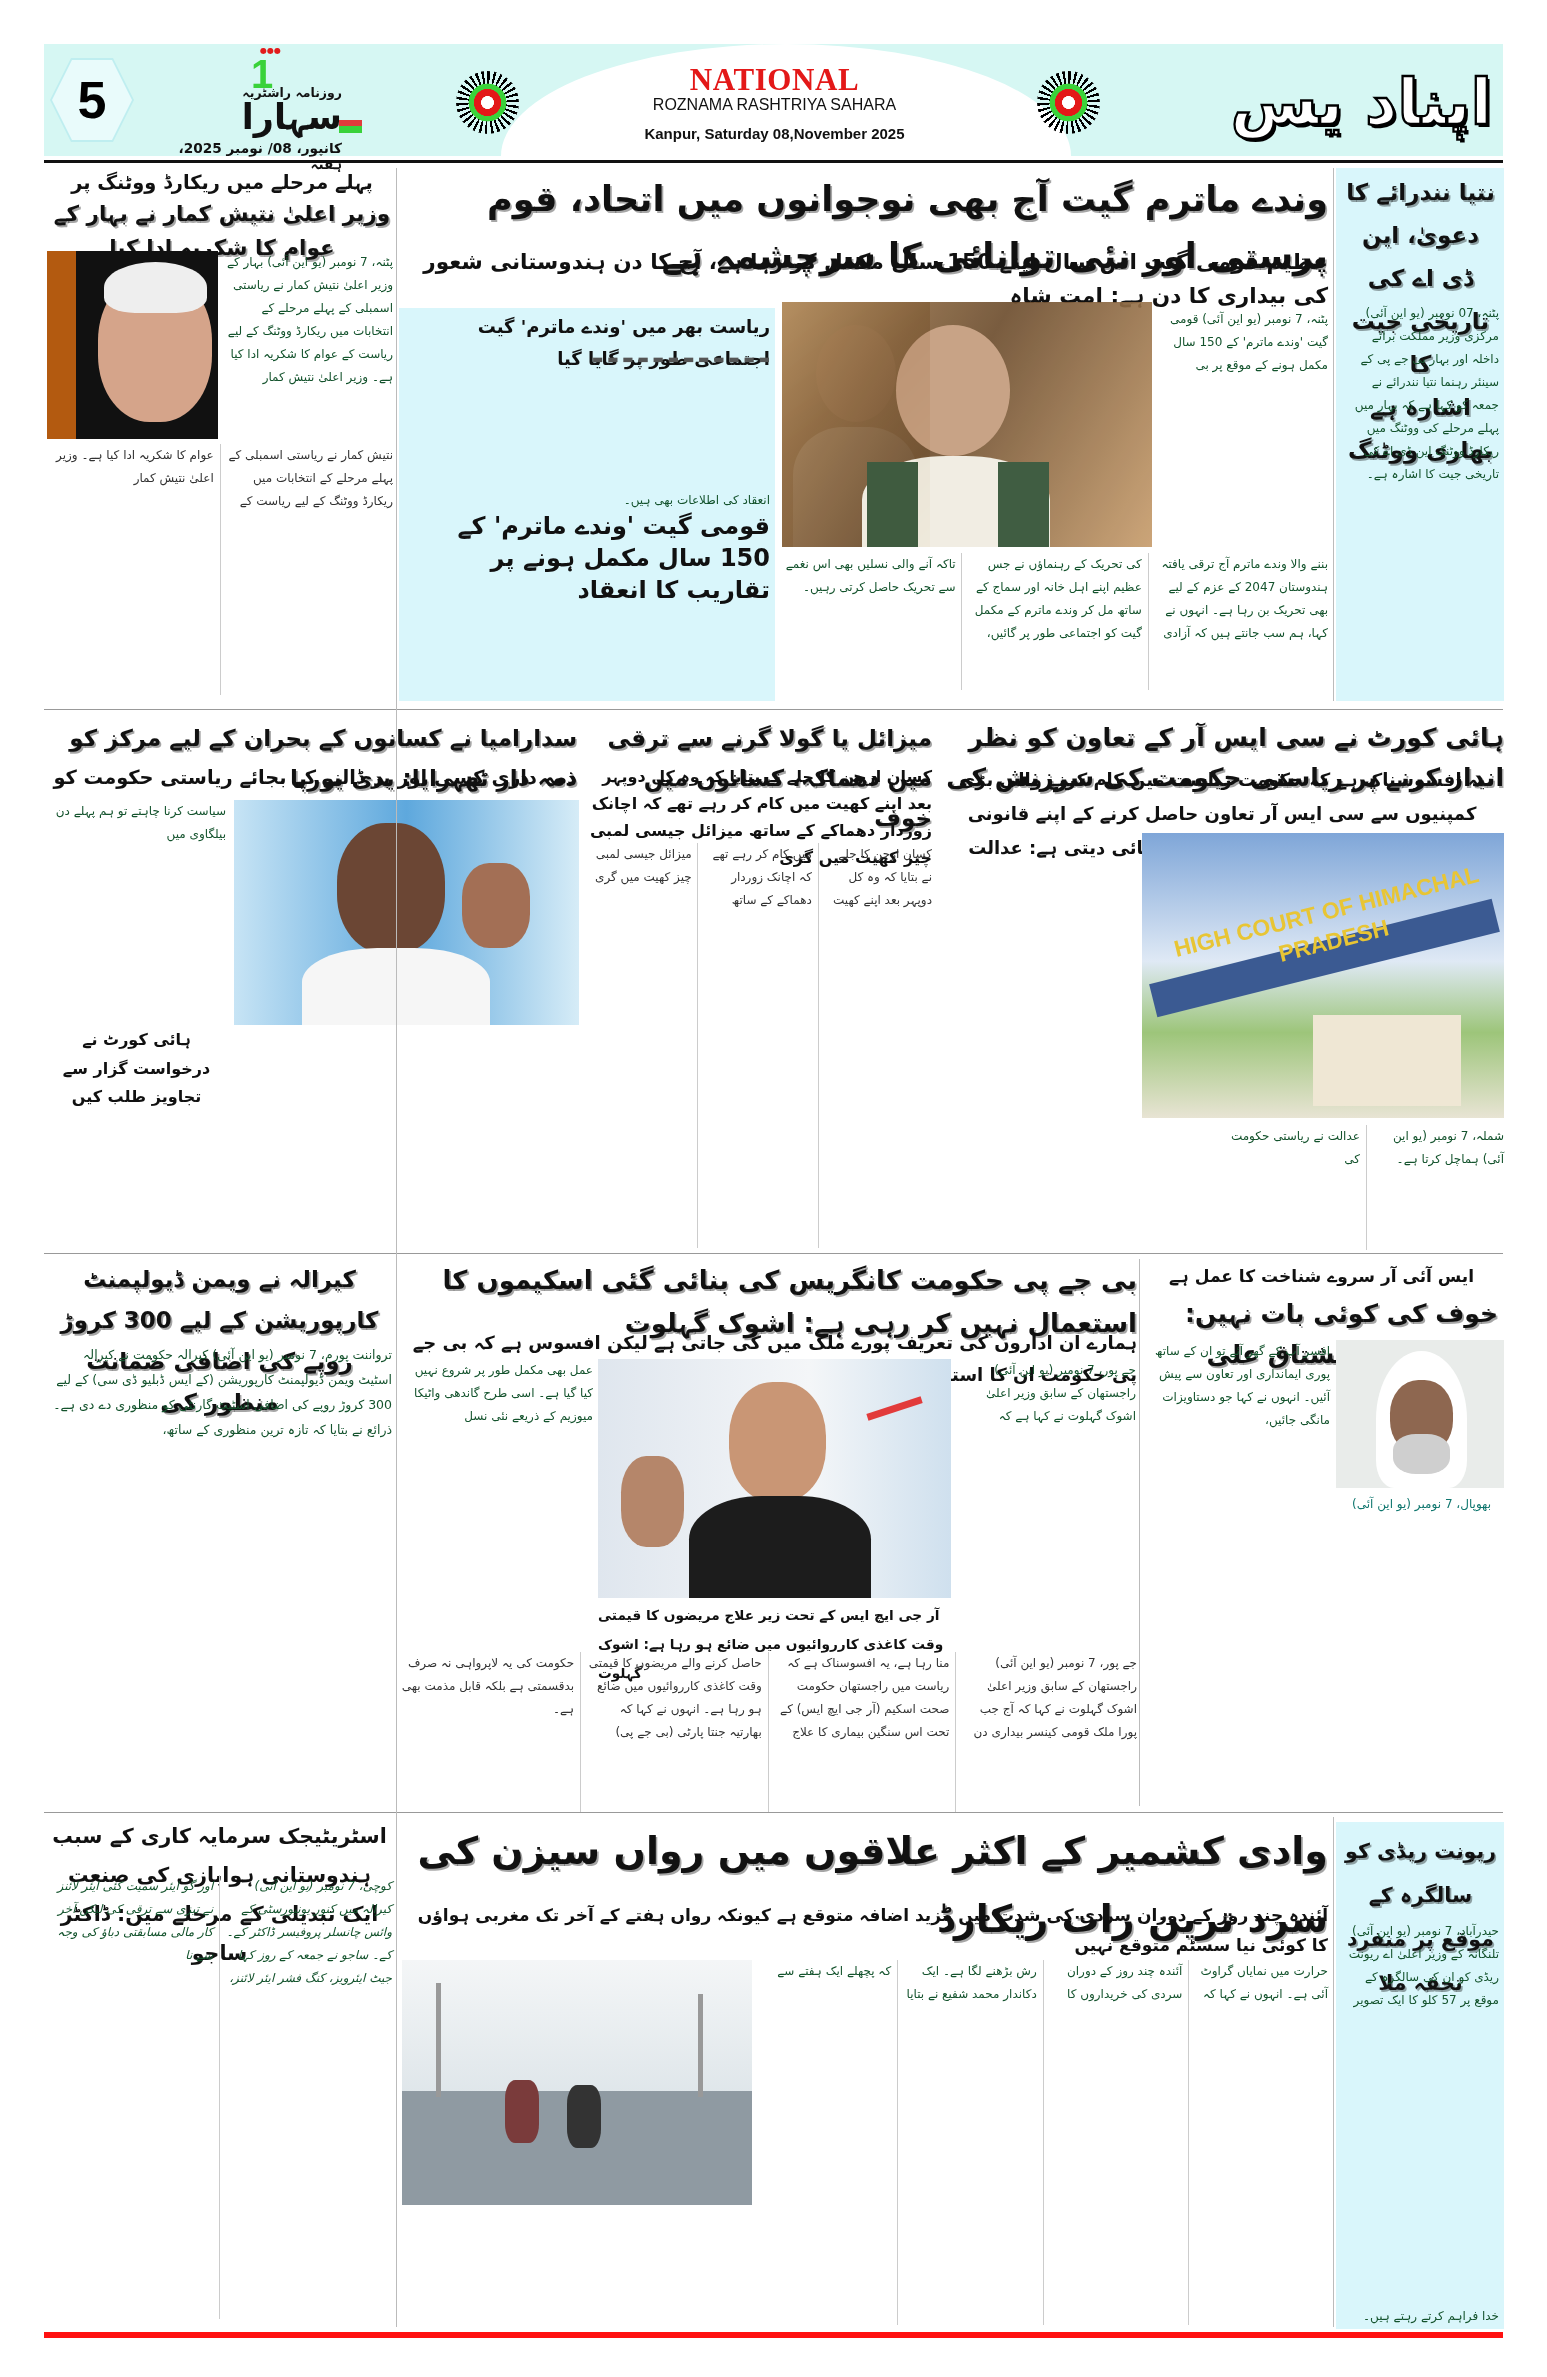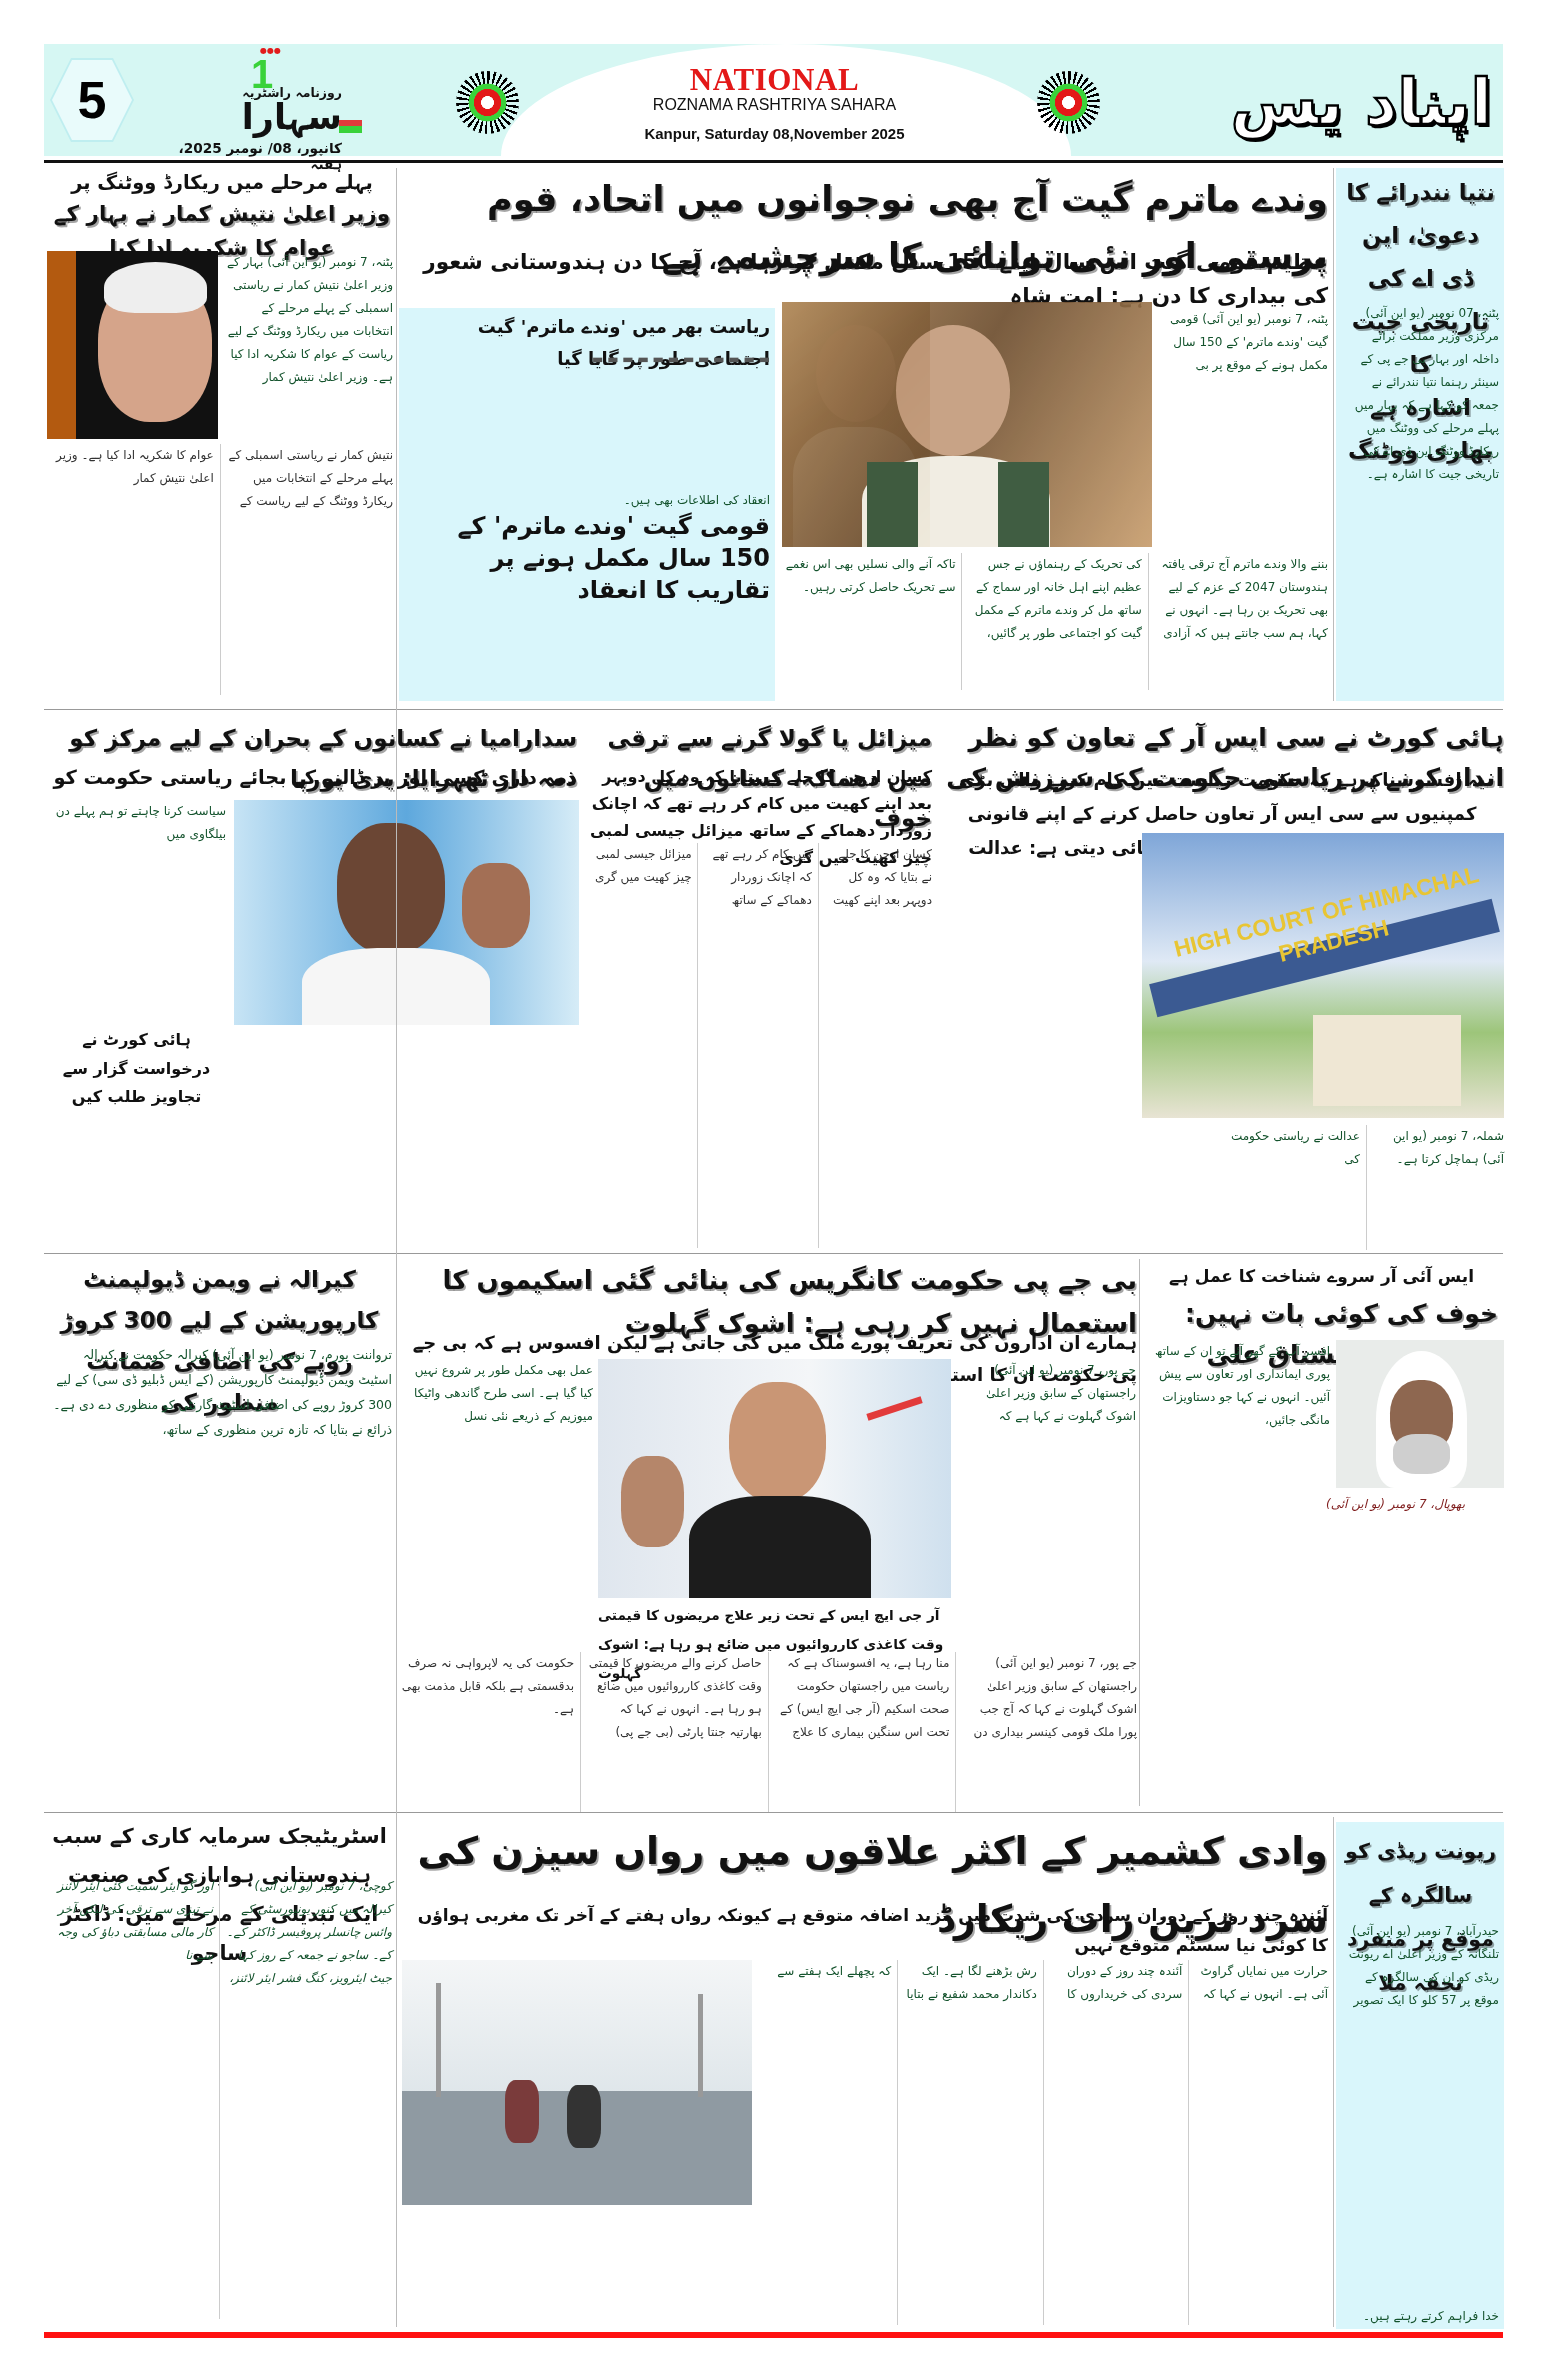--- a/index.html
+++ b/index.html
@@ -139,21 +139,21 @@
 <div class="abs hrule" style="left:44px;top:1253px;width:1459px;"></div>
 
 <div class="abs ur" style="left:1145px;top:1259px;width:353px;font-size:17px;font-weight:bold;line-height:34px;text-align:center;">ایس آئی آر سروے شناخت کا عمل ہے</div>
 <div class="abs ur headline-xl" style="left:1145px;top:1293px;width:353px;font-size:25px;line-height:41px;">خوف کی کوئی بات نہیں: قاضی شہر مشتاق علی ندوی</div>
 <div class="abs photo" style="left:1336px;top:1340px;width:168px;height:148px;background:#e9ecea;">
   <div style="position:absolute;left:40px;top:11.4px;width:91px;height:137px;background:#fff;border-radius:50% 50% 20% 20%;"></div>
   <div style="position:absolute;left:54px;top:40px;width:63px;height:74px;background:#8e6750;border-radius:45%;"></div>
   <div style="position:absolute;left:57px;top:94px;width:57px;height:40px;background:#cfcfcf;border-radius:40%;"></div>
 </div>
 <div class="abs ur body-text" style="left:1145px;top:1340px;width:185px;">افسر آپ کے گھر آئے تو ان کے ساتھ پوری ایمانداری اور تعاون سے پیش آئیں۔ انہوں نے کہا جو دستاویزات مانگی جائیں،</div>
-<div class="abs ur body-text cols2" style="left:1106px;top:1493px;width:359px;height:319px;color:#7f1d1d;font-style:italic;">
+<div class="abs ur body-text cols2" style="left:1132px;top:1493px;width:359px;height:319px;color:#0f766e;">
   <span>بھوپال، 7 نومبر (یو این آئی)</span>
 </div>
 
 <div class="abs ur headline-xl" style="left:399px;top:1259px;width:738px;font-size:26px;line-height:43px;">بی جے پی حکومت کانگریس کی بنائی گئی اسکیموں کا استعمال نہیں کر رہی ہے: اشوک گہلوت</div>
 <div class="abs ur" style="left:399px;top:1327px;width:738px;font-size:18px;font-weight:bold;line-height:32px;">ہمارے ان اداروں کی تعریف پورے ملک میں کی جاتی ہے لیکن افسوس ہے کہ بی جے پی حکومت ان کا استعمال ہی نہیں کر رہی</div>
 <div class="abs photo" style="left:598px;top:1359px;width:353px;height:239px;background:linear-gradient(90deg,#dfe6ee,#f4f6f8 60%,#cfe0ee);">
   <div style="position:absolute;left:131px;top:23px;width:97px;height:120px;border-radius:45%;background:#c99675;"></div>
   <div style="position:absolute;left:91px;top:137px;width:182px;height:108px;background:#1c1c1c;border-radius:40% 40% 0 0;"></div>
   <div style="position:absolute;left:23px;top:97px;width:63px;height:91px;background:#b5866a;border-radius:40%;"></div>
   <div style="position:absolute;left:268px;top:46px;width:57px;height:6.8px;background:#e23b3b;transform:rotate(-18deg);"></div>

